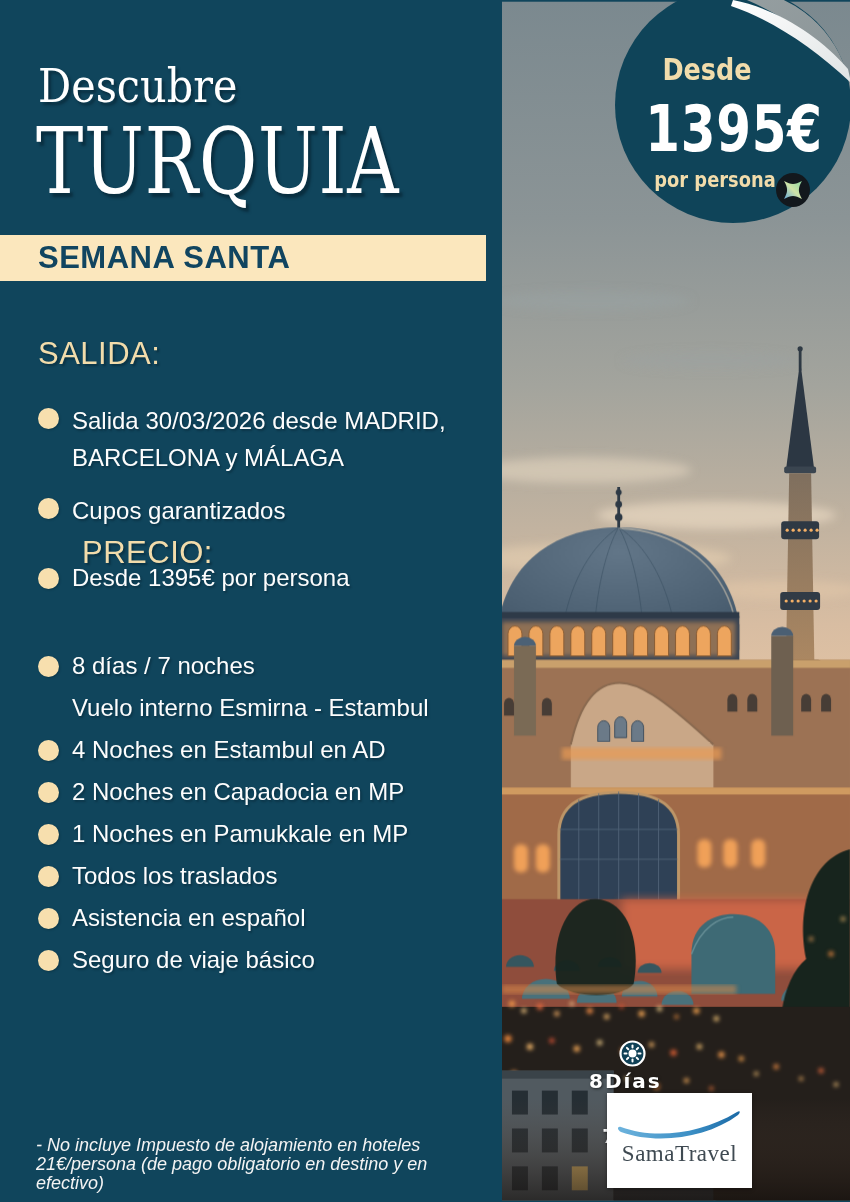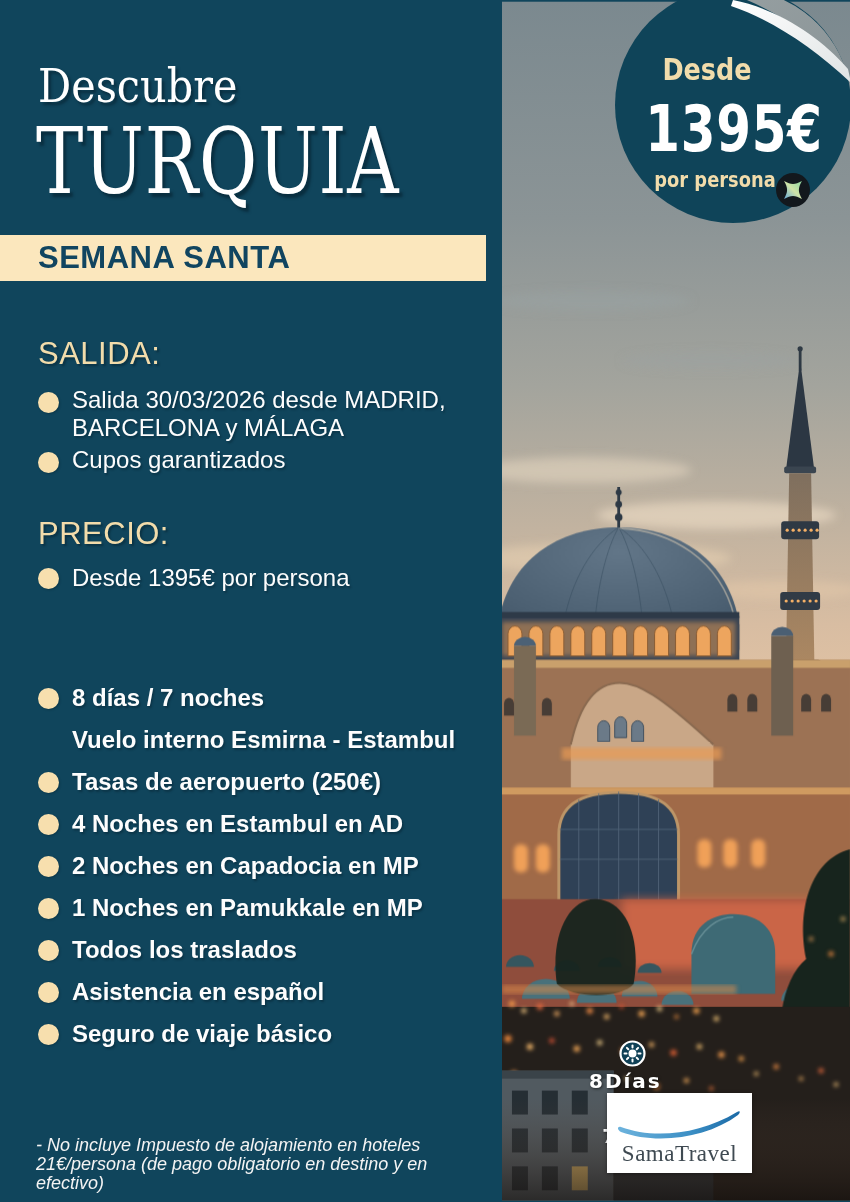--- a/index.html
+++ b/index.html
@@ -15,27 +15,27 @@
            text-shadow:3px 3px 3px rgba(4,28,40,.55);}
   .t-large{position:absolute;left:36px;top:114px;margin:0;color:#fff;
            font-family:"DejaVu Serif",serif;font-weight:400;font-size:91px;line-height:96px;
            transform:scaleX(.78);transform-origin:left top;letter-spacing:1px;
            text-shadow:4px 4px 3px rgba(4,28,40,.55);}
   .banner{position:absolute;left:0;top:235px;width:486px;height:46px;background:#fbe7bd;
           display:flex;align-items:center;}
   .banner span{padding-left:38px;color:#114560;font-weight:700;font-size:31px;letter-spacing:.5px;text-align:center;}
   .sec-head{position:absolute;left:38px;margin:0;color:#f2dcab;font-weight:400;
             font-size:31px;letter-spacing:.5px;text-shadow:2px 2px 2px rgba(4,28,40,.45);}
-  #h-salida{top:336px;} #h-precio{top:516px;} #h-circuito{top:634px;}
+  #h-salida{top:336px;} #h-precio{top:535px;margin-left:44px;} #h-circuito{top:634px;}
   .blist{position:absolute;left:38px;margin:0;padding:0;list-style:none;color:#fdfdfd;
          font-size:24px;text-shadow:1.5px 1.5px 2px rgba(4,28,40,.4);}
   #l-salida{top:386px;width:420px;}
-  #l-salida .crow{margin-bottom:4px;align-items:flex-start;line-height:28px;}
+  #l-salida .crow{margin-bottom:4px;align-items:flex-start;line-height:37px;margin-top:16px;}
   #l-precio{top:564px;width:440px;}
-  #l-circuito{top:684px;width:450px;font-weight:bold;}
+  #l-circuito{top:652px;width:450px;}
   .crow{display:flex;align-items:center;margin-bottom:14px;min-height:28px;}
   .dot{flex:0 0 21px;width:21px;height:21px;border-radius:50%;background:#f7dfae;
        margin-right:13px;margin-top:0;box-shadow:1px 1px 2px rgba(4,28,40,.35);}
   #l-salida .dot{margin-top:6px;}
   .nodot{flex:0 0 21px;width:21px;margin-right:13px;}
   .footnote{position:absolute;left:36px;top:1136px;width:452px;color:#f4f4f4;
             font-style:italic;font-size:18px;line-height:19px;}
   
   .badge{position:absolute;left:612px;top:-16px;width:244px;height:244px;}
   .badge svg{position:absolute;left:0;top:0;}
@@ -46,21 +46,21 @@
              color:#fff;font-family:"DejaVu Sans",sans-serif;font-weight:700;font-size:64px;
              transform:scaleX(.78);transform-origin:center top;letter-spacing:1px;}
   .badge-bottom{position:absolute;left:8px;top:184px;width:190px;text-align:center;
              color:#f1dcab;font-family:"DejaVu Sans",sans-serif;font-weight:700;font-size:21px;
              transform:scaleX(.85);transform-origin:center top;}
   
   .duration{position:absolute;left:589px;top:1040px;display:flex;align-items:center;gap:2px;flex-direction:column;}
   .dur-label{color:#fff;font-family:"DejaVu Sans",sans-serif;font-weight:700;font-size:20px;
              letter-spacing:2px;text-shadow:1px 1px 3px rgba(0,0,0,.6);}
   .dur-label.first{margin-right:14px;}
-  .logo-box{position:absolute;left:607px;top:1093px;width:145px;height:80px;background:#fff;
+  .logo-box{position:absolute;left:607px;top:1093px;width:145px;height:95px;background:#fff;
             box-shadow:0 1px 4px rgba(0,0,0,.4);}
   .logo-box svg{position:absolute;left:0;top:4px;}
   .logo-text{position:absolute;left:0;top:48px;width:145px;text-align:center;
              font-family:"Liberation Serif",serif;font-size:23px;color:#3f4a52;letter-spacing:.5px;}
 </style>
 </head>
 <body>
 
 <div class="poster">
 
@@ -389,24 +389,20 @@
     <li class="crow">
       <span class="dot"></span>
       <span>8 días / 7 noches</span>
     </li>
     <li class="crow">
       <span class="nodot"></span>
       <span>Vuelo interno Esmirna - Estambul</span>
     </li>
     <li class="crow">
       <span class="dot"></span>
-      <span>Tasas de aeropuerto (250€)</span>
-    </li>
-    <li class="crow">
-      <span class="dot"></span>
       <span>4 Noches en Estambul en AD</span>
     </li>
     <li class="crow">
       <span class="dot"></span>
       <span>2 Noches en Capadocia en MP</span>
     </li>
     <li class="crow">
       <span class="dot"></span>
       <span>1 Noches en Pamukkale en MP</span>
     </li>

